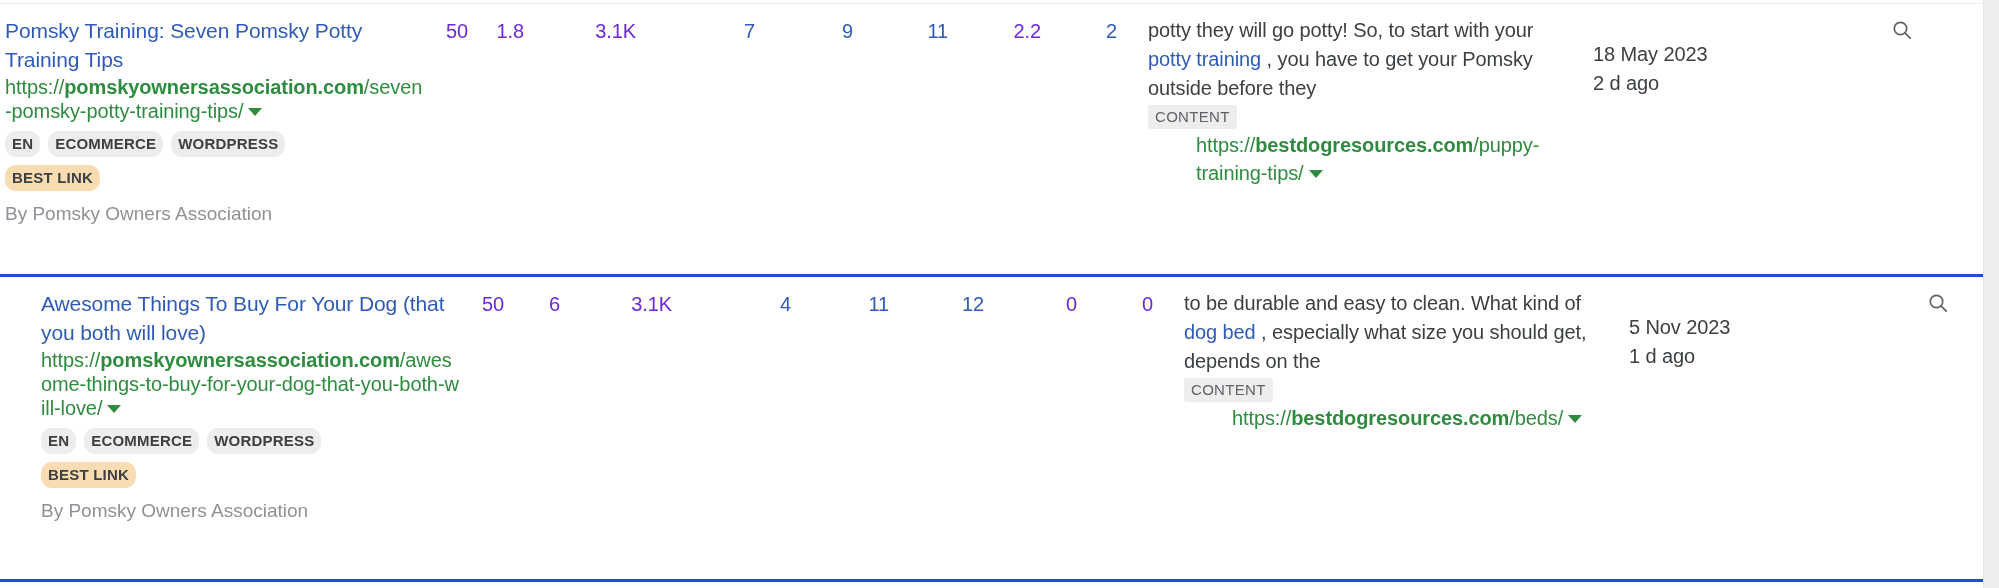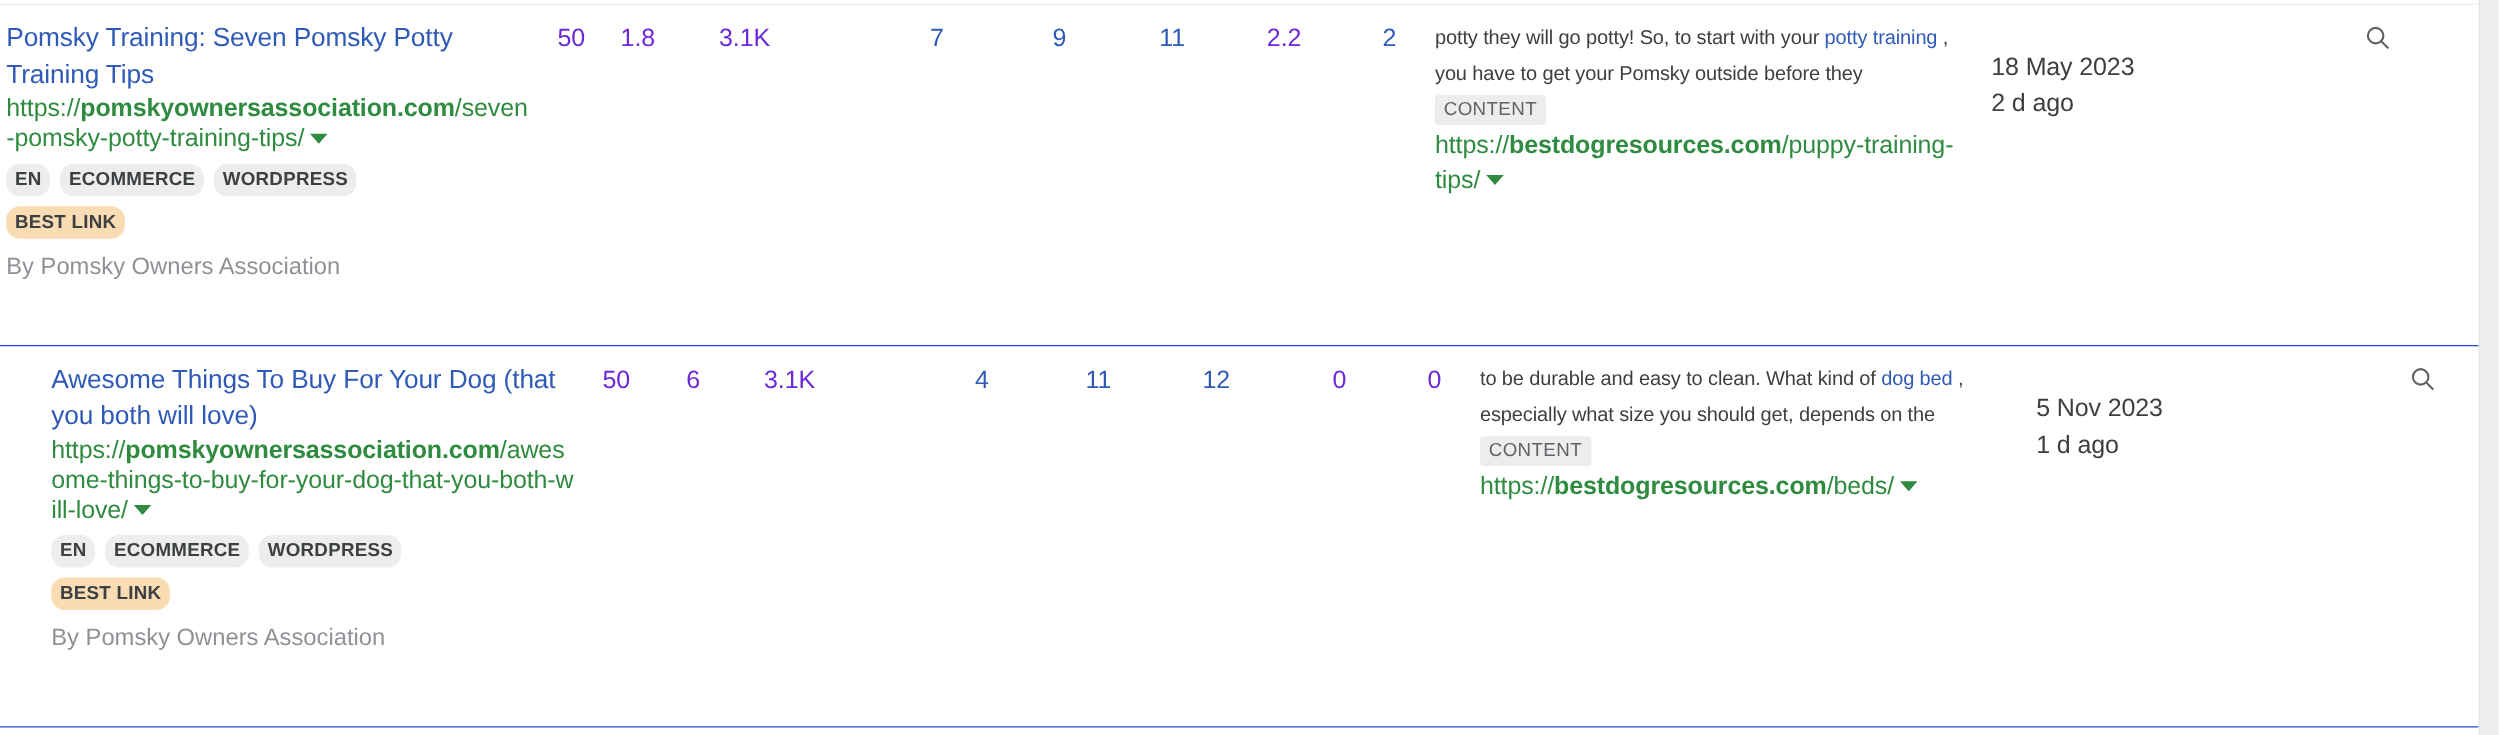--- a/index.html
+++ b/index.html
@@ -40,21 +40,21 @@
     top: 3px; left: 0;
     width: 1983px;
     height: 1px;
     background: #eceef0;
   }
 
   .row {
     position: absolute;
     left: 0;
     width: 1983px;
-    border-bottom: 1px solid #1d4ed8;
+    border-bottom: 3px solid #1d4ed8;
   }
   .row.r1 { top: 4px;   height: 273px; }
   .row.r2 { top: 277px; height: 305px; padding-left: 36px; }
 
   .cells {
     position: relative;
     height: 100%;
   }
 
   
@@ -126,37 +126,37 @@
     top: 14px;
     font-size: 20px;
     line-height: 26px;
     color: #6d28d9;
     text-align: right;
     letter-spacing: -0.1px;
   }
   .num.link { color: #2f5bb7; }
   .n-dr   { left: 415px;  width: 53px; }
   .n-ur   { left: 476px;  width: 48px; }
-  .n-tr   { left: 540px;  width: 76px; text-align: right; }
+  .n-tr   { left: 560px;  width: 76px; text-align: right; }
   .n-kw   { left: 640px;  width: 115px; }
   .n-lp   { left: 755px;  width: 98px; }
   .n-eltd { left: 853px;  width: 95px; }
   .n-ltd  { left: 948px;  width: 93px; }
   .n-rd   { left: 1041px; width: 76px; }
 
   
   .c-anchor {
     position: absolute;
     left: 1148px;
     top: 12px;
     width: 420px;
   }
   .anc-text {
     color: #3c4043;
-    font-size: 16px;
+    font-size: 20px;
     line-height: 29px;
     letter-spacing: -0.1px;
   }
   .anc-text .a-link {
     color: #2f5bb7;
     text-decoration: none;
   }
   .anc-tag {
     display: inline-block;
     background: #ededed;
@@ -168,20 +168,21 @@
     letter-spacing: 0.3px;
     margin-top: 2px;
   }
   .anc-url {
     margin-top: 2px;
     color: #2f8b3f;
     font-size: 20px;
     line-height: 28px;
     word-break: break-word;
     letter-spacing: -0.1px;
+    margin-left: 48px;
   }
   .anc-url .dom { font-weight: bold; }
 
   
   .c-date {
     position: absolute;
     left: 1593px;
     top: 12px;
     width: 230px;
     color: #3c4043;

